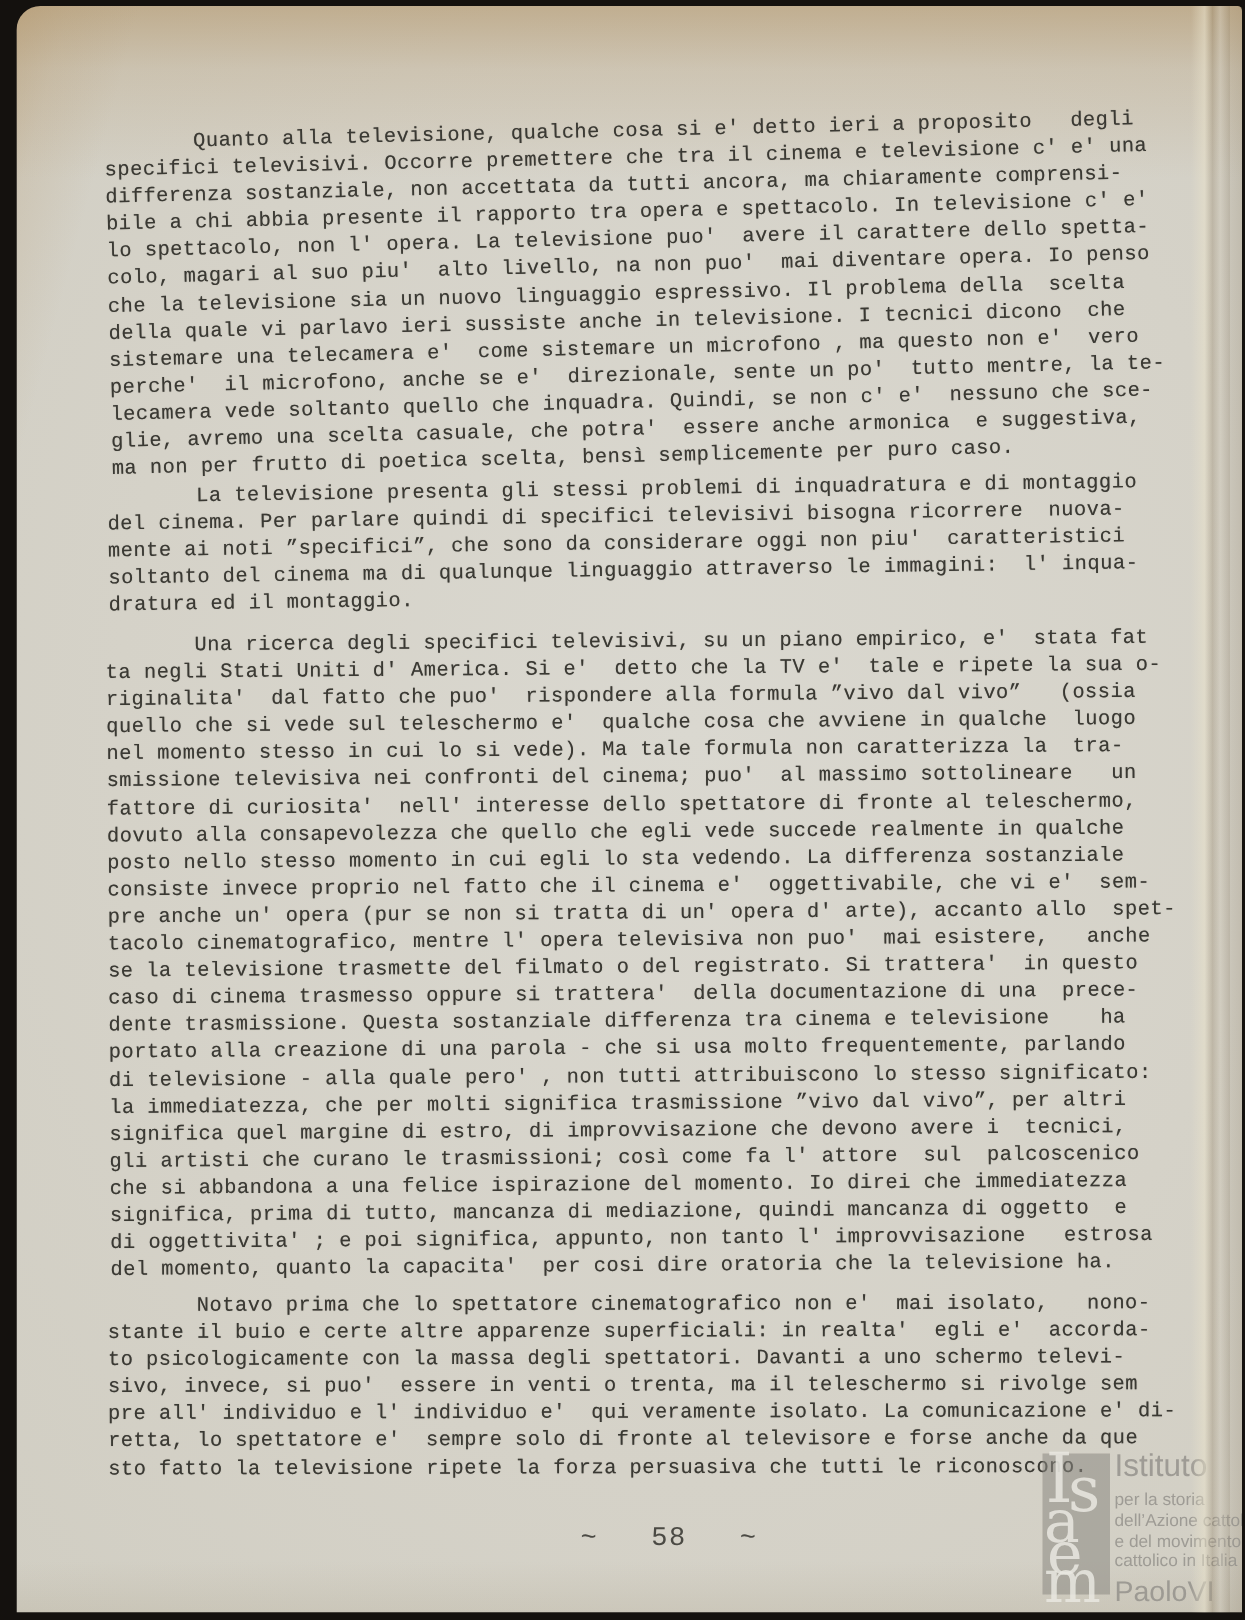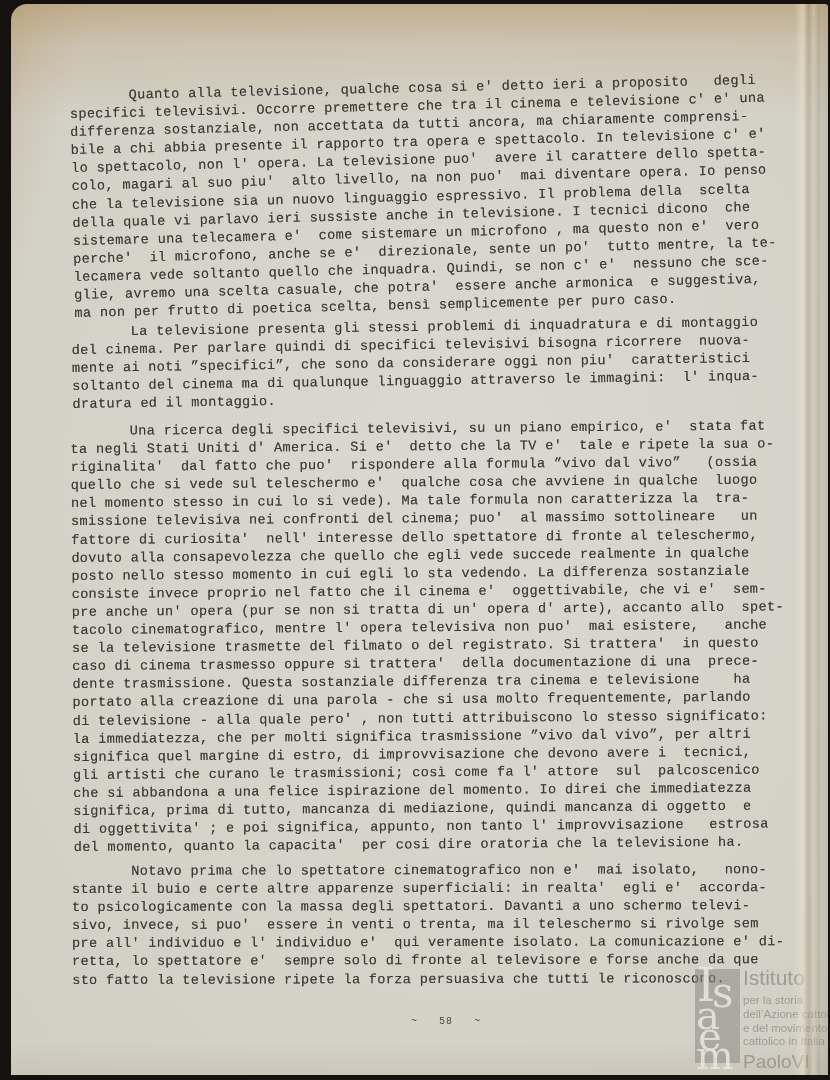--- a/index.html
+++ b/index.html
@@ -49,21 +49,21 @@
   .para-1{ transform:rotate(-0.85deg); transform-origin:0 50%; margin-top:1px; }
   .para-2{ transform:rotate(-0.45deg); transform-origin:0 50%; margin-top:8px; }
   .para-3{ transform:rotate(-0.15deg); transform-origin:0 50%; margin-top:6px; }
   .line{ white-space:pre; }
   .footer-page-num{
     position:absolute;
     left:370px; top:1012px;
     width:130px;
     text-align:center;
     color:#4b4a44;
-    font-size:10px;
+    font-size:18px;
     letter-spacing:1px;
     white-space:pre;
   }
   
   .watermark{
     position:absolute;
     left:684px; top:961px;
     width:150px; height:100px;
     font-family:"Liberation Sans", sans-serif;
   }

